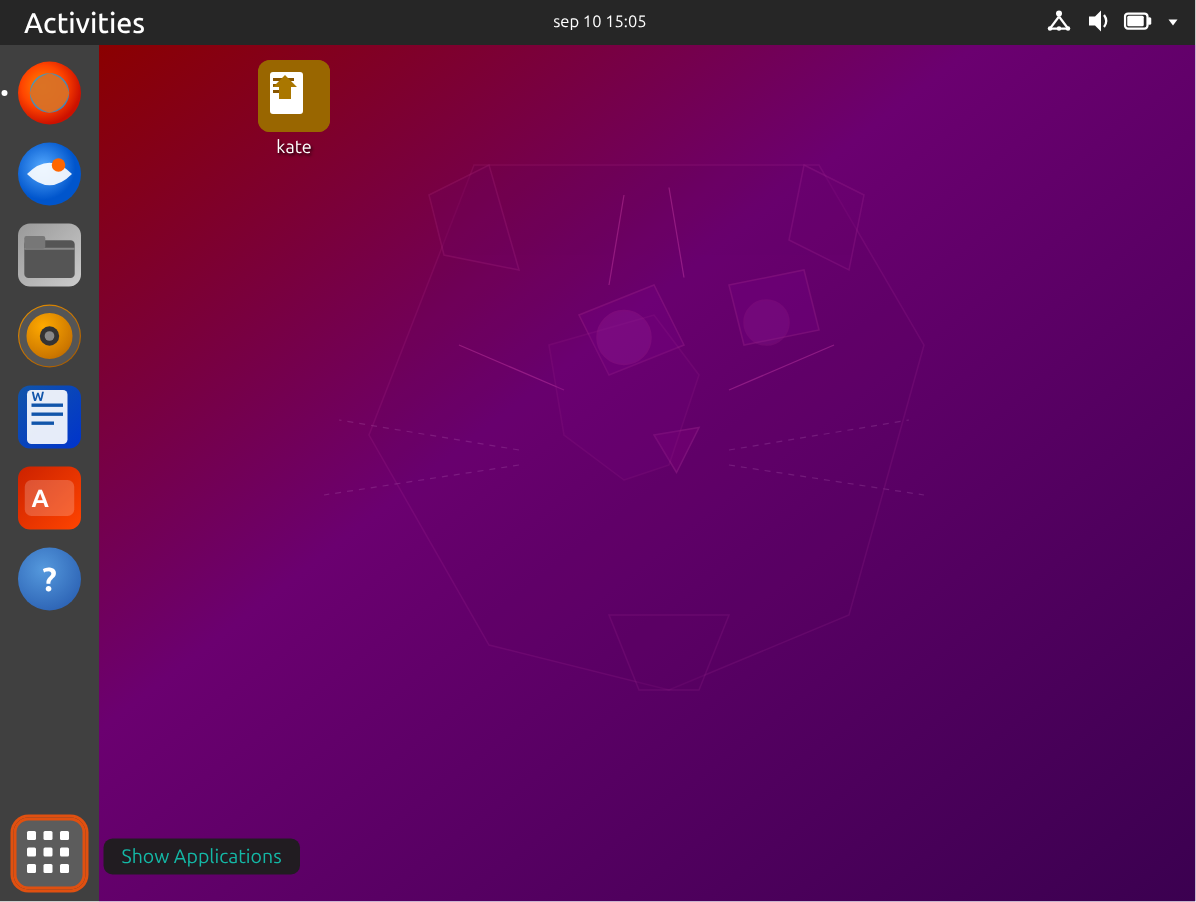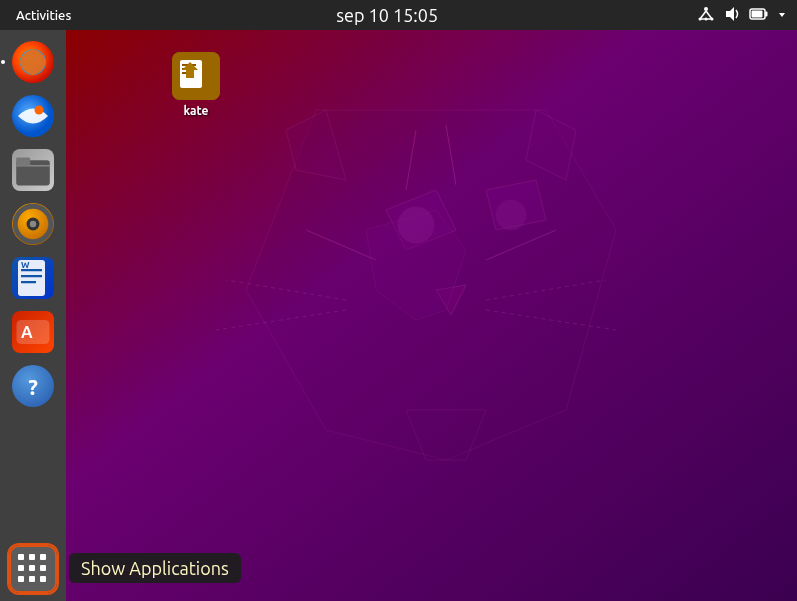--- a/index.html
+++ b/index.html
@@ -41,29 +41,29 @@
       z-index: 100;
     }
 
     #topbar-left {
       display: flex;
       align-items: center;
     }
 
     #activities-btn {
       color: white;
-      font-size: 13px;
+      font-size: 19px;
       font-weight: 500;
       cursor: pointer;
       padding: 2px 6px;
     }
 
     #topbar-center {
       color: white;
-      font-size: 18px;
+      font-size: 11px;
       display: flex;
       gap: 8px;
     }
 
     #topbar-right {
       display: flex;
       align-items: center;
       gap: 8px;
     }
 
@@ -136,24 +136,24 @@
       background: white;
       border-radius: 1px;
     }
 
     
     .tooltip {
       position: absolute;
       left: 58px;
       bottom: 8px;
       background: rgba(30,30,30,0.95);
-      color: #fef9c3;
+      color: #14b8a6;
       padding: 5px 12px;
       border-radius: 6px;
-      font-size: 18px;
+      font-size: 13px;
       white-space: nowrap;
       pointer-events: none;
       z-index: 200;
     }
 
     
     .desktop-icon {
       position: absolute;
       display: flex;
       flex-direction: column;
@@ -377,21 +377,21 @@
 
       <polygon points="340,380 420,380 400,430 360,430" fill="#5B0060" opacity="0.3"></polygon>
 
       <polygon points="300,200 370,180 400,220 380,280 350,290 310,260" fill="#7B0088" opacity="0.25"></polygon>
 
       <circle cx="350" cy="195" r="18" fill="#BB44BB" opacity="0.4"></circle>
       <circle cx="445" cy="185" r="15" fill="#BB44BB" opacity="0.3"></circle>
     </g>
   </svg>
 
-  <div class="desktop-icon" style="top:22px;left:90px;font-weight:bold;">
+  <div class="desktop-icon" style="top:10px;left:90px;">
     <div class="kate-icon-bg desktop-icon-img">
       <svg width="48" height="48" viewBox="0 0 48 48">
         <rect width="48" height="48" rx="8" fill="#996600"></rect>
         <rect x="8" y="8" width="22" height="28" rx="2" fill="white"></rect>
         <rect x="10" y="12" width="14" height="2" fill="#885500"></rect>
         <rect x="10" y="16" width="14" height="2" fill="#885500"></rect>
         <rect x="10" y="20" width="10" height="2" fill="#885500"></rect>
 
         <path d="M18,10 L26,18 L22,18 L22,26 L14,26 L14,18 L10,18 Z" fill="#AA7700"></path>
       </svg>

